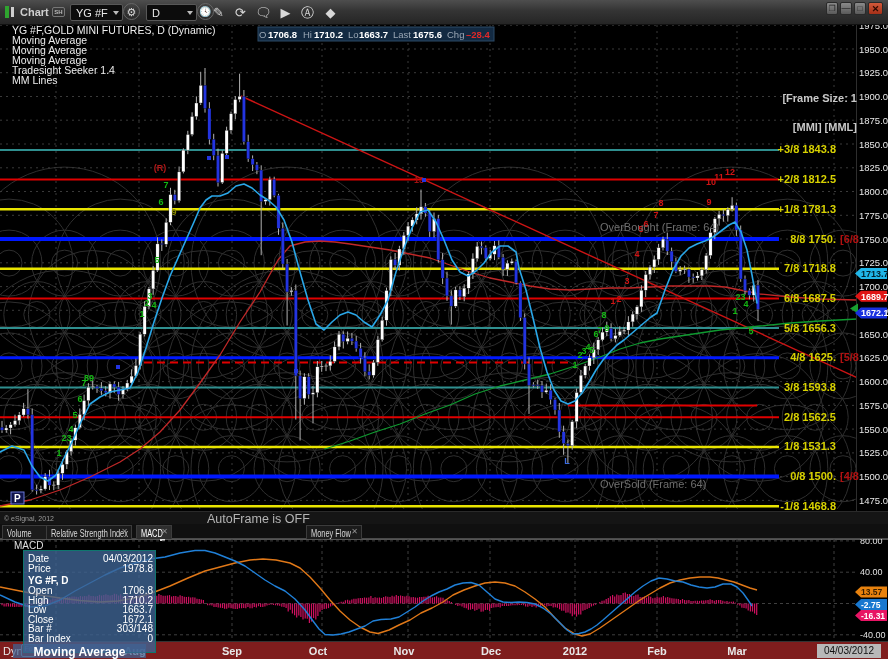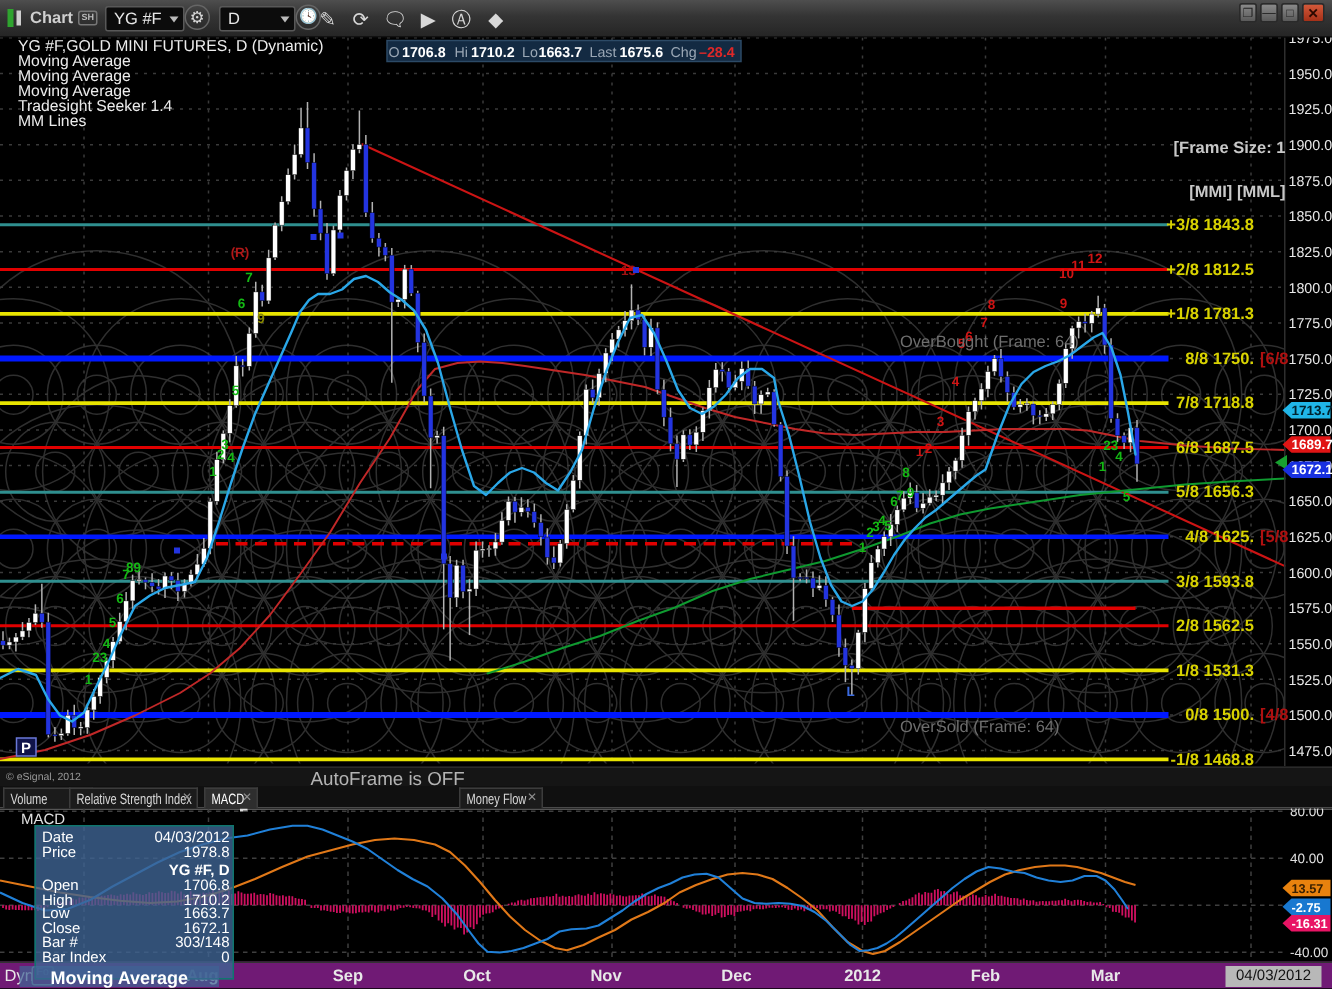--- a/index.html
+++ b/index.html
@@ -6,21 +6,21 @@
 .tbtxt{position:absolute;color:#cfcfcf;font-size:11px;font-weight:bold;top:6px}
 .sel{position:absolute;top:4px;height:17px;background:#0c0c0c;border:1px solid #585858;border-radius:2px;color:#e8e8e8;font-size:11px;padding:2px 4px 0 5px}
 .sel .ar{position:absolute;right:3px;top:6px;width:0;height:0;border-left:3.5px solid transparent;border-right:3.5px solid transparent;border-top:4px solid #bbb}
 .icb{position:absolute;top:3px;width:19px;height:19px;color:#d8d8d8;font-size:13px;text-align:center;line-height:19px}
 .winb{position:absolute;top:2px;height:13px;border-radius:2px;border:1px solid #2a2a2a}
 #eisg{position:absolute;left:0;top:511px;width:888px;height:13px;background:#151515;border-top:1px solid #2a2a2a}
 #tabs{position:absolute;left:0;top:524px;width:888px;height:15px;background:#101010;border-bottom:1px solid #4a4a4a}
 .tab{position:absolute;top:1px;height:14px;background:#1b1b1b;border:1px solid #3c3c3c;border-bottom:none;color:#d8d8d8;font-size:10px;padding:1.5px 0 0 4px;white-space:nowrap;overflow:hidden}
 .tl{display:inline-block;transform:scaleX(0.74);transform-origin:0 50%}
 .tab .x{position:absolute;right:3px;top:1px;color:#909090;font-size:8px}
-#bbar{position:absolute;left:0;top:641px;width:888px;height:18px;background:#701a75;border-top:1px solid #333}
+#bbar{position:absolute;left:0;top:641px;width:888px;height:18px;background:#7f1d1d;border-top:1px solid #333}
 .mon{position:absolute;top:3px;color:#e8e8e8;font-size:11px;font-weight:bold;transform:translateX(-50%)}
 #dt{position:absolute;left:817px;top:2px;width:64px;height:14px;background:#b8b8b8;color:#111;font-size:10px;text-align:center;padding-top:1px}
 #tip{position:absolute;left:23px;top:550px;width:133px;height:103px;background:rgba(62,100,148,0.80);border:1px solid #0f766e;color:#fff;font-size:10px}
 .tr{position:absolute;left:4px;width:125px}
 .tv{position:absolute;right:0px;text-align:right}
 #ma{position:absolute;left:13px;top:644px;width:133px;height:14px;background:rgba(62,100,148,0.72);color:#fff;font-size:12px;font-weight:bold;text-align:center;padding-top:1px}
 </style></head><body>
 <div id="toolbar">
 <div style="position:absolute;left:5px;top:6px;width:4px;height:12px;background:#2fa42f"></div>
 <div style="position:absolute;left:11px;top:7px;width:3px;height:10px;background:#cfcfcf"></div>
@@ -1192,20 +1192,20 @@
     <span class="mon" style="left:404px">Nov</span>
     <span class="mon" style="left:491px">Dec</span>
     <span class="mon" style="left:575px">2012</span>
     <span class="mon" style="left:657px">Feb</span>
     <span class="mon" style="left:737px">Mar</span>
     <div id="dt">04/03/2012</div>
   </div>
 <div id="tip">
     <div class="tr" style="top:2px">Date<span class="tv">04/03/2012</span></div>
     <div class="tr" style="top:11.6px">Price<span class="tv">1978.8</span></div>
-    <div class="tr" style="top:24px;text-align:right;font-weight:bold">YG #F, D</div>
+    <div class="tr" style="top:24px;text-align:left;font-weight:bold">YG #F, D</div>
     <div class="tr" style="top:34px">Open<span class="tv">1706.8</span></div>
     <div class="tr" style="top:43.6px">High<span class="tv">1710.2</span></div>
     <div class="tr" style="top:53.2px">Low<span class="tv">1663.7</span></div>
     <div class="tr" style="top:62.8px">Close<span class="tv">1672.1</span></div>
     <div class="tr" style="top:72.4px">Bar #<span class="tv">303/148</span></div>
     <div class="tr" style="top:82px">Bar Index<span class="tv">0</span></div>
   </div>
 <div id="ma">Moving Average</div>
 </body></html>

